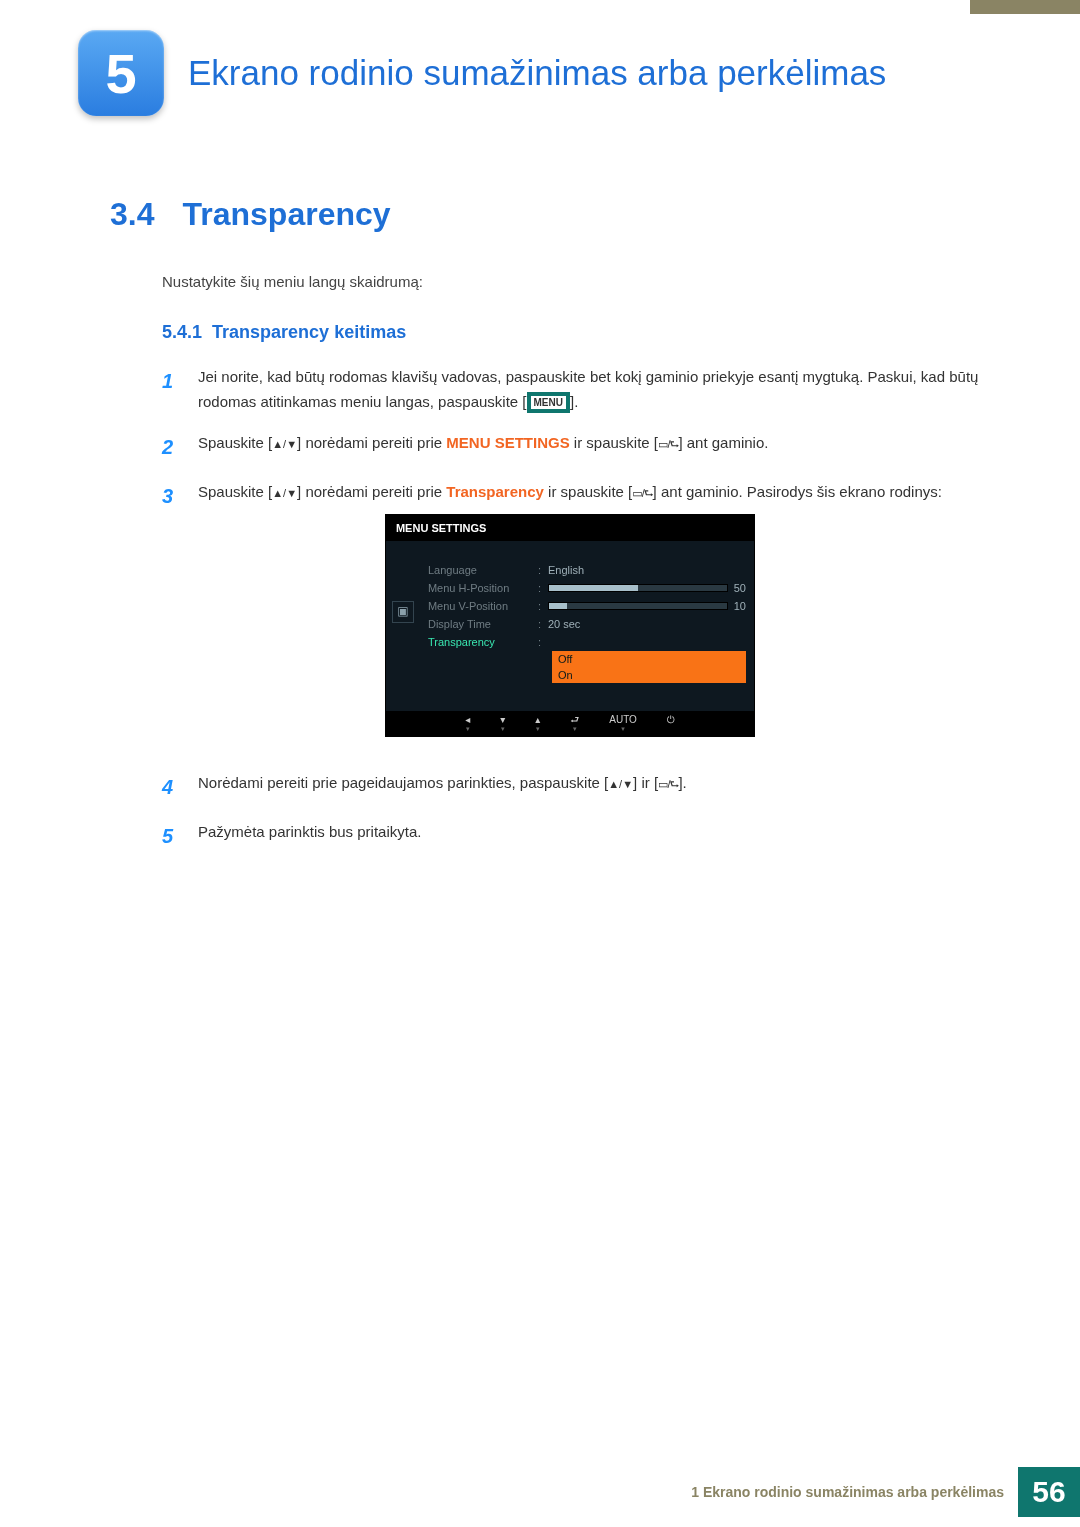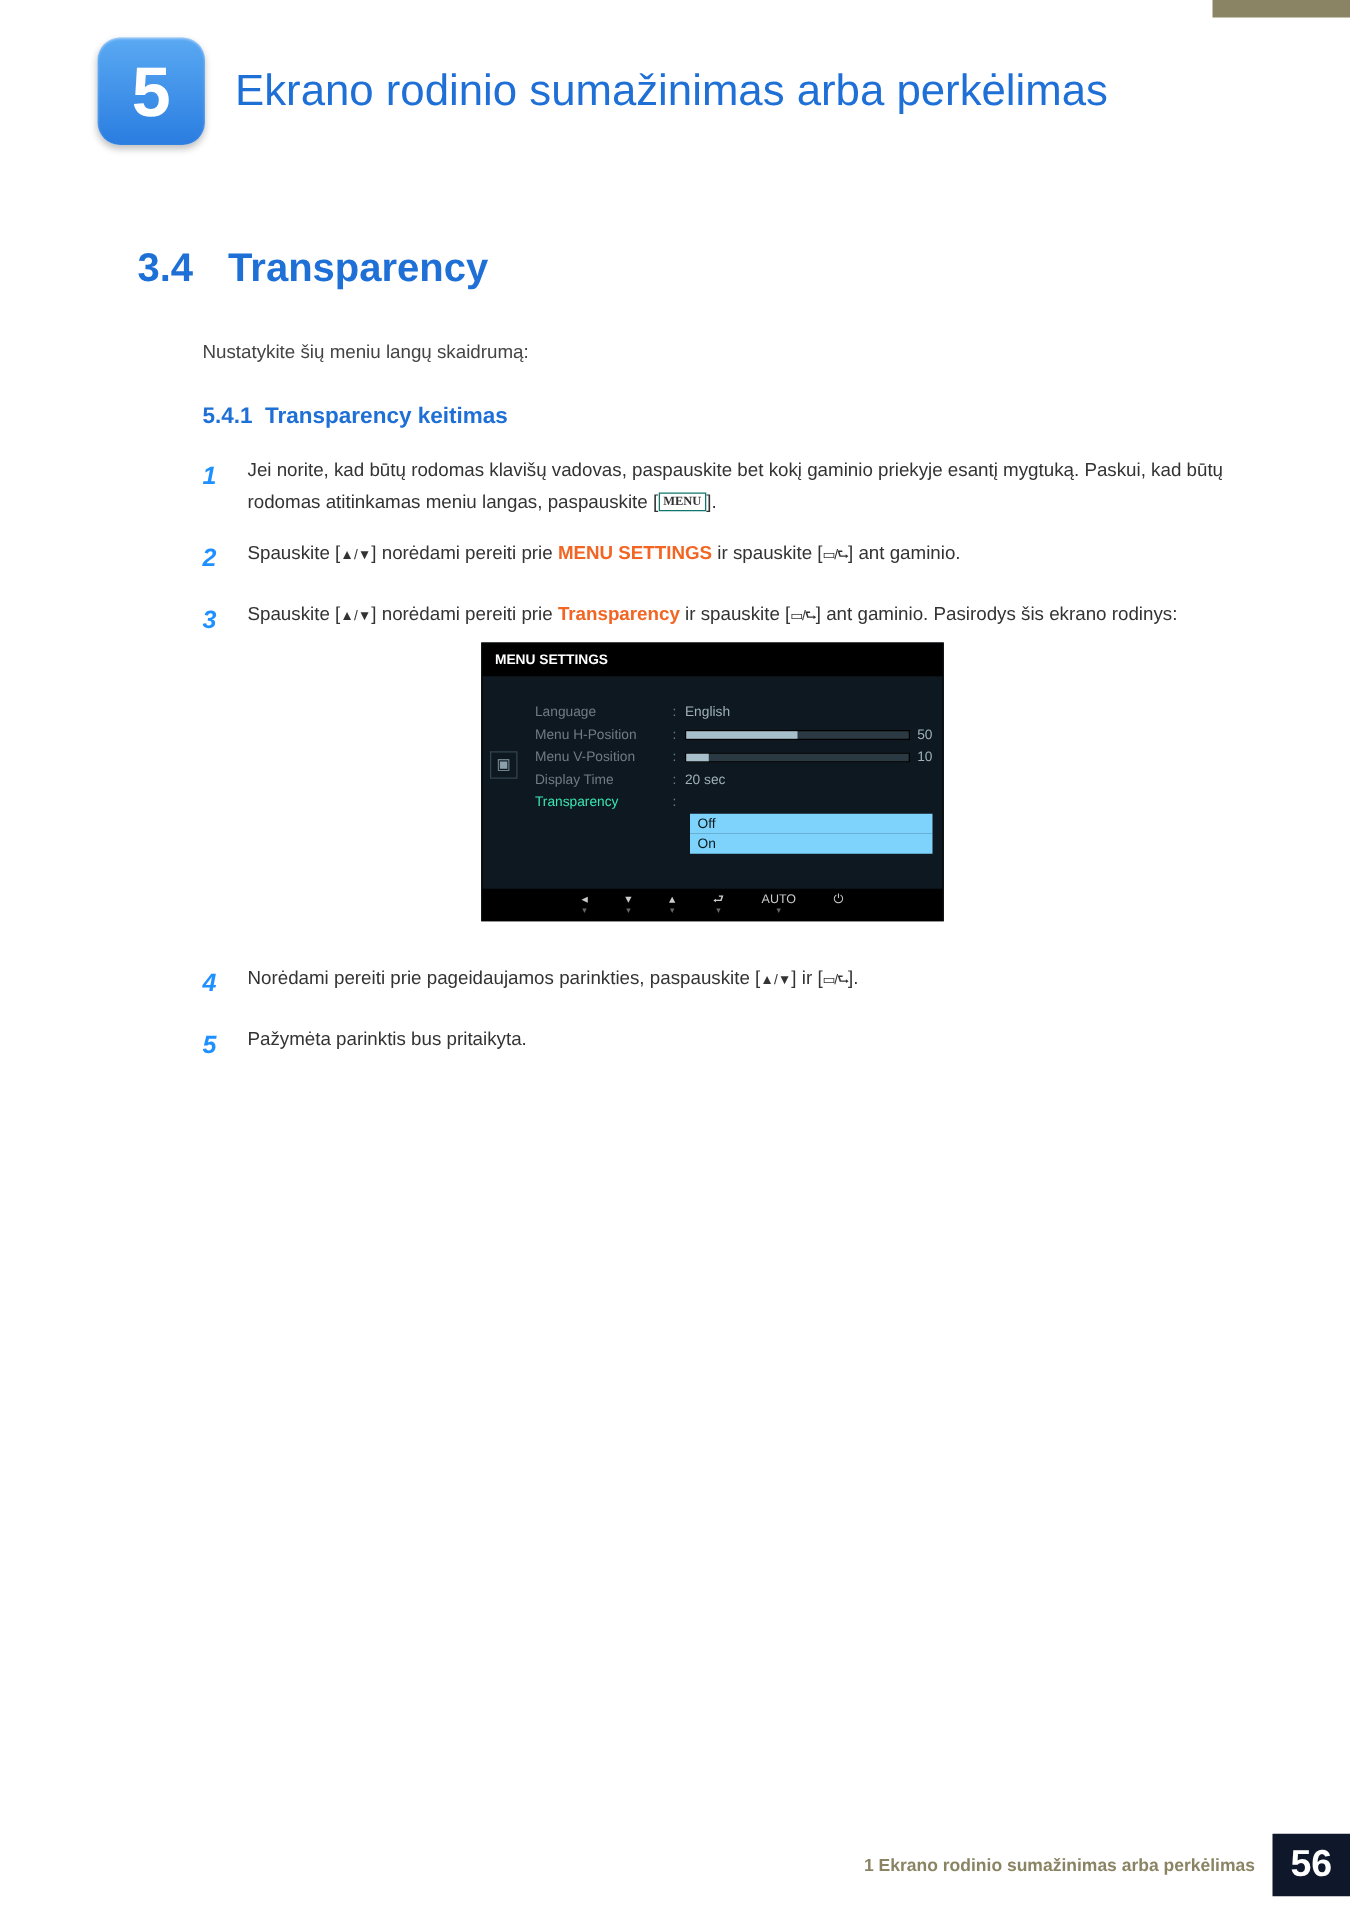--- a/index.html
+++ b/index.html
@@ -44,23 +44,23 @@
   .sec-row { display: flex; gap: 28px; align-items: baseline; margin-bottom: 40px;}
   .sec-num { color:#1e6fd6; font-size:32px; font-weight:bold; }
   .sec-title { color:#1e6fd6; font-size:32px; font-weight:bold; }
   .intro { font-size:15px; margin: 0 0 32px 52px; color:#444;}
   .subsec { color:#1e6fd6; font-size:18px; font-weight:bold; margin: 0 0 22px 52px;}
   ol.steps { list-style:none; margin-left:52px; }
   ol.steps > li { display:flex; gap:18px; font-size:15px; line-height:1.65; margin-bottom:16px; color:#333;}
   .stepnum { color:#1e90ff; font-size:20px; font-style:italic; font-weight:bold; min-width:18px;}
   .bold-orange { color:#f26522; font-weight:bold;}
   .key-menu {
-    display:inline-block; border:1px solid #0f766e; font-size:10px; font-weight:bold;
+    display:inline-block; border:4px solid #0f766e; font-size:10px; font-weight:bold;
     padding:0 3px; line-height:13px; vertical-align:middle;
-    font-family: Liberation Serif, serif;
+    font-family: Liberation Sans, sans-serif;
   }
   .icon-updown::before { content:"▲/▼"; font-size:11px;}
   .icon-select::before { content:"▭/⮑"; font-size:11px; letter-spacing:-1px;}
   .icon-updown, .icon-select { font-family: Arial, sans-serif; }
   
   .osd-wrap { margin: 10px auto 18px; width:370px;}
   .osd {
     background:#0e1820; width:370px; font-size:11px; color:#cfd6da;
     border:1px solid #000;
   }
@@ -76,35 +76,35 @@
   .osd-label { width:110px; color:#6f7c83;}
   .osd-colon { width:10px; color:#6f7c83;}
   .osd-val { flex:1; color:#9fb0b8; display:flex; align-items:center; gap:6px;}
   .slider { height:8px; background:#2a3942; border:1px solid #000; flex:1; position:relative;}
   .slider .fill { position:absolute; left:0; top:0; bottom:0; background:#a7bfca;}
   .slider .fill.w50 { width:50%; }
   .slider .fill.w10 { width:10%; }
   .osd-row.active .osd-label { color:#39e6b0;}
   .opt-stack { margin-left:124px; padding:0 8px 8px;}
   .opt { height:16px; display:flex; align-items:center; padding:0 6px; color:#8aa;}
-  .opt.sel { background:#7dd3fc; color:#0b1a1a;}
+  .opt.sel { background:#f97316; color:#0b1a1a;}
   .osd-controls {
     background:#000; display:flex; justify-content:center; gap:30px;
     padding:4px 0; color:#ccc; font-size:10px;
   }
   .ctl { display:flex; flex-direction:column; align-items:center; line-height:1;}
   .ctl .top { font-size:10px;}
   .ctl .dot { font-size:7px; color:#666;}
   
   .footer {
     position:absolute; bottom:10px; right:0; display:flex; align-items:center;
   }
   .footer-text { color:#8a8464; font-size:14px; font-weight:bold; margin-right:14px;}
   .footer-badge {
-    background:#0f172a; color:#fff; font-size:30px; font-weight:bold;
+    background:#0f766e; color:#fff; font-size:30px; font-weight:bold;
     width:62px; height:50px; display:flex; align-items:center; justify-content:center;
   }
 </style>
 </head>
 <body>
 
 <div class="top-stripe"></div>
 
 <div class="chapter-header">
   <div class="chapter-badge">5</div>

